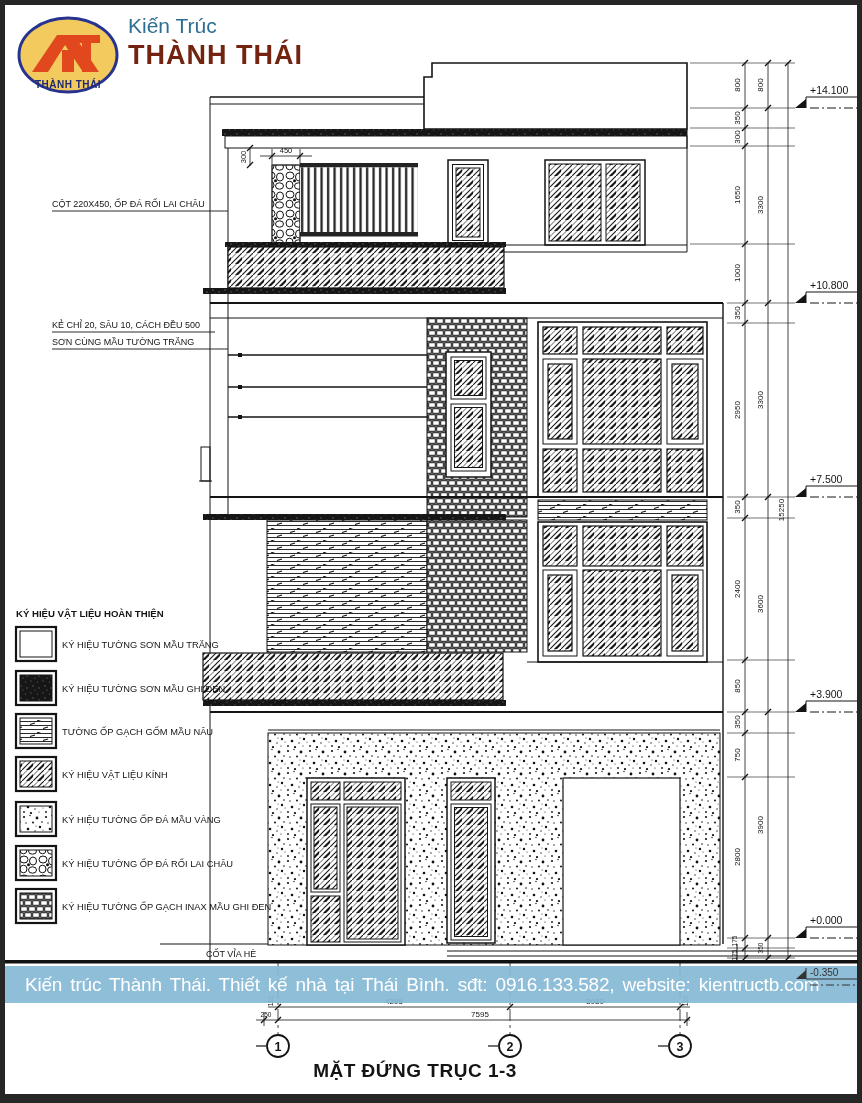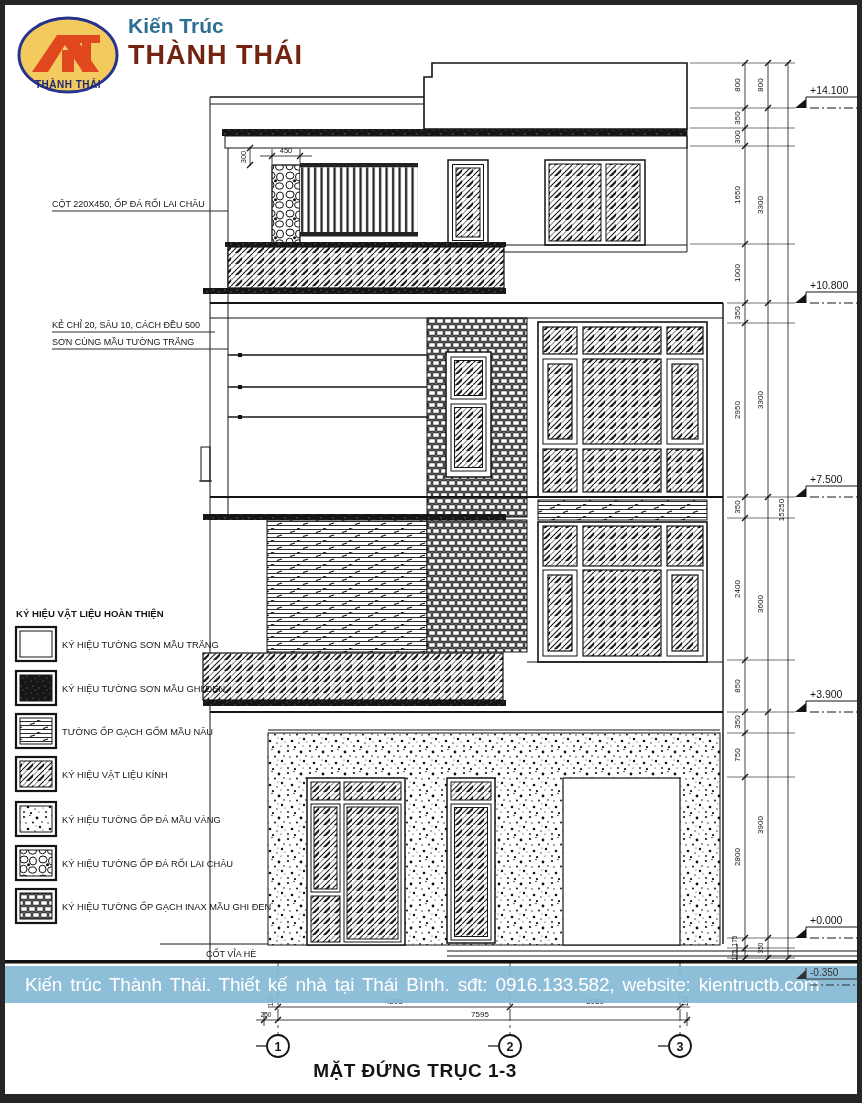--- a/index.html
+++ b/index.html
@@ -7,21 +7,21 @@
         font-family:"Liberation Sans",sans-serif;}
   #page .border{position:absolute;background:#262626;}
   svg text{font-family:"Liberation Sans",sans-serif;fill:#141414;}
   .d8{font-size:8px}.d7{font-size:7.5px}.d65{font-size:6.5px}
   .lvl{font-size:10.5px}
   .note{font-size:9px}
   .leg{font-size:9.3px}.legtitle{font-size:9.6px;font-weight:bold}
   .title{font-size:19px;font-weight:bold;letter-spacing:.5px}
   .bub{font-size:12.5px;font-weight:bold}
   .tm{text-anchor:middle}
-  #brand-tagline{position:absolute;left:128px;top:14px;font-size:21px;font-weight:bold;color:#2d6f92;}
+  #brand-tagline{position:absolute;left:128px;top:14px;font-size:21px;font-weight:normal;color:#2d6f92;}
   #brand-name{position:absolute;left:128px;top:40px;font-size:27px;font-weight:bold;color:#722410;letter-spacing:1px;}
   #banner{position:absolute;left:5px;top:966px;width:852px;height:37px;
           background:rgba(133,184,213,.92);color:#fff;font-size:19px;
           line-height:37px;padding-left:20px;box-sizing:border-box;
           white-space:nowrap;overflow:hidden;letter-spacing:-.2px;word-spacing:3px;z-index:5;}
   #lvl-overlay{position:absolute;left:0;top:0;z-index:6;}
   #logo{position:absolute;left:12px;top:10px;}
   #main-svg{position:absolute;left:0;top:0;}
 </style>
 </head>

